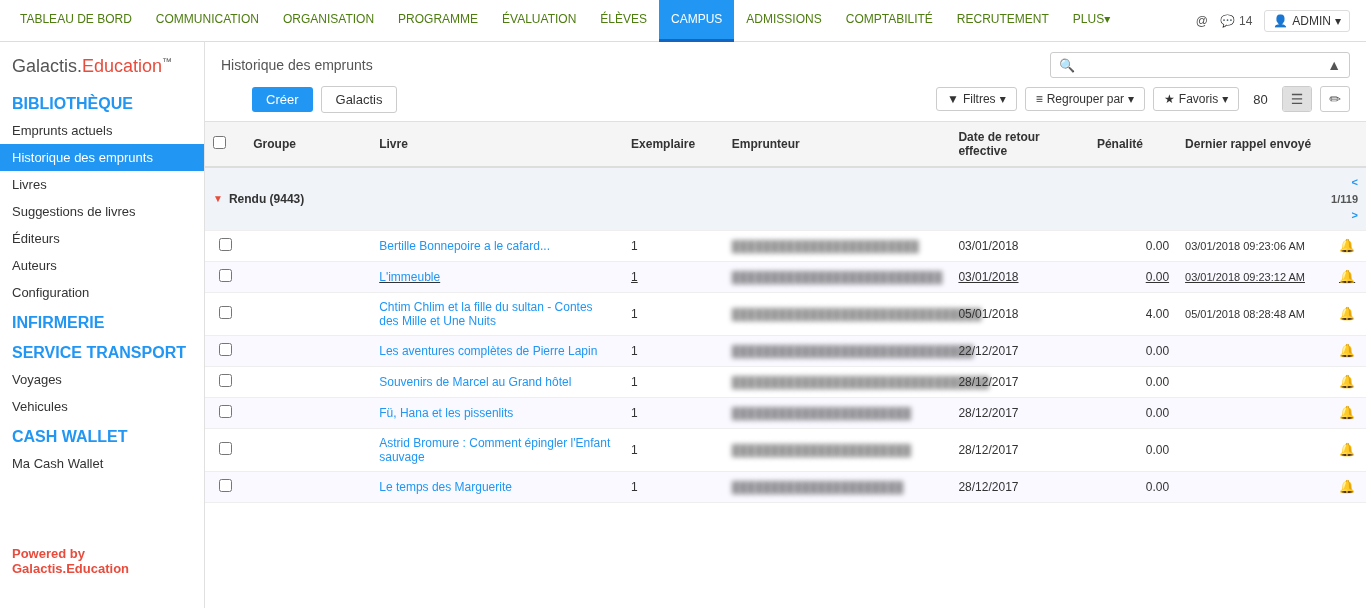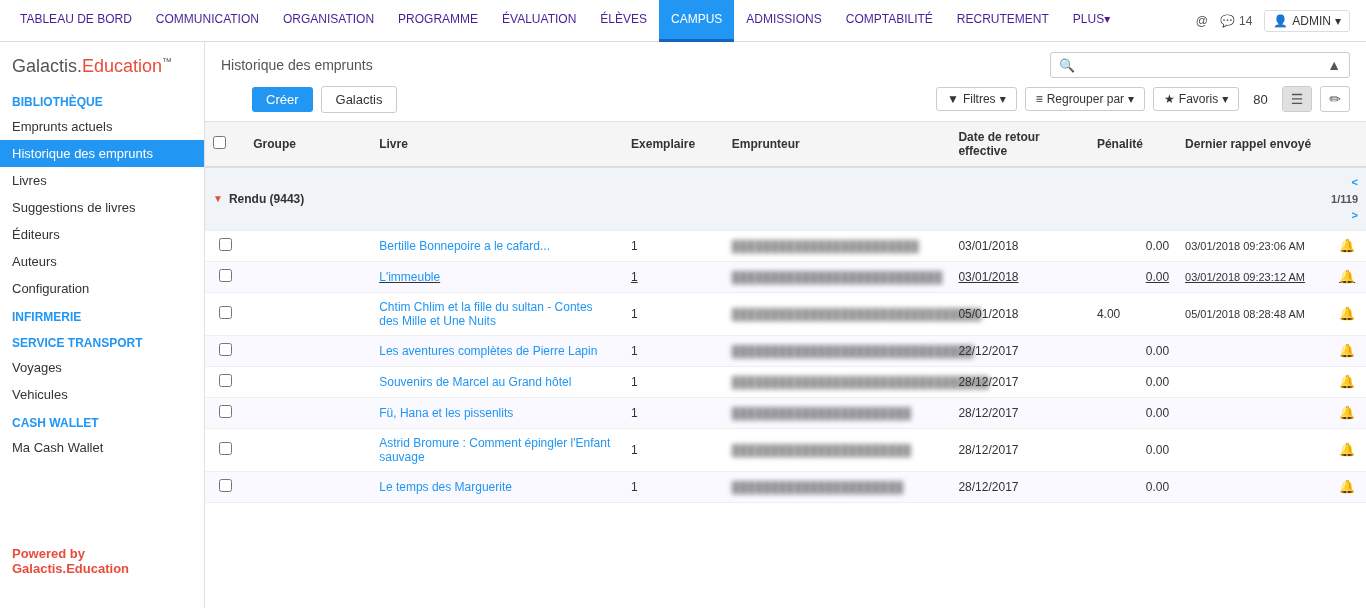--- a/index.html
+++ b/index.html
@@ -20,21 +20,21 @@
       align-items: center;
       flex: 1;
       gap: 0;
     }
     .nav-item {
       padding: 0 12px;
       height: 42px;
       display: flex;
       align-items: center;
       font-size: 12px;
-      color: #4c1d95;
+      color: #4d7c0f;
       cursor: pointer;
       white-space: nowrap;
       border-bottom: 3px solid transparent;
     }
     .nav-item.active {
       background: #2196F3;
       color: #fff;
       border-bottom: 3px solid #1565C0;
     }
     .nav-right {
@@ -85,21 +85,21 @@
       padding: 14px 12px 10px 12px;
       font-size: 18px;
       font-weight: normal;
     }
     .logo-galactis { color: #555; }
     .logo-education { color: #e74c3c; }
     .logo-tm { font-size: 10px; color: #555; vertical-align: super; }
 
     .sidebar-section-title {
       padding: 8px 12px 4px 12px;
-      font-size: 12px;
+      font-size: 16px;
       font-weight: bold;
       color: #2196F3;
       text-transform: uppercase;
     }
     .sidebar-item {
       padding: 6px 12px;
       font-size: 13px;
       color: #333;
       cursor: pointer;
       display: block;
@@ -464,21 +464,21 @@
           </tr>
             <tr style="background: rgb(255, 255, 255);">
             <td style="width:32px; text-align:center;">
               <input type="checkbox" style="">
             </td>
             <td></td>
             <td class="livre-cell">Chtim Chlim et la fille du sultan - Contes des Mille et Une Nuits</td>
             <td>1</td>
             <td><span class="blurred-text">████████████████████████████████</span></td>
             <td>05/01/2018</td>
-            <td style="">4.00</td>
+            <td style="text-align:right;">4.00</td>
             <td style="font-size:11px;">05/01/2018 08:28:48 AM</td>
             <td style="text-align:center;"><span class="bell-icon">🔔</span></td>
           </tr>
             <tr style="background: rgb(249, 249, 255);">
             <td style="width:32px; text-align:center;">
               <input type="checkbox" style="">
             </td>
             <td></td>
             <td class="livre-cell">Les aventures complètes de Pierre Lapin</td>
             <td>1</td>

